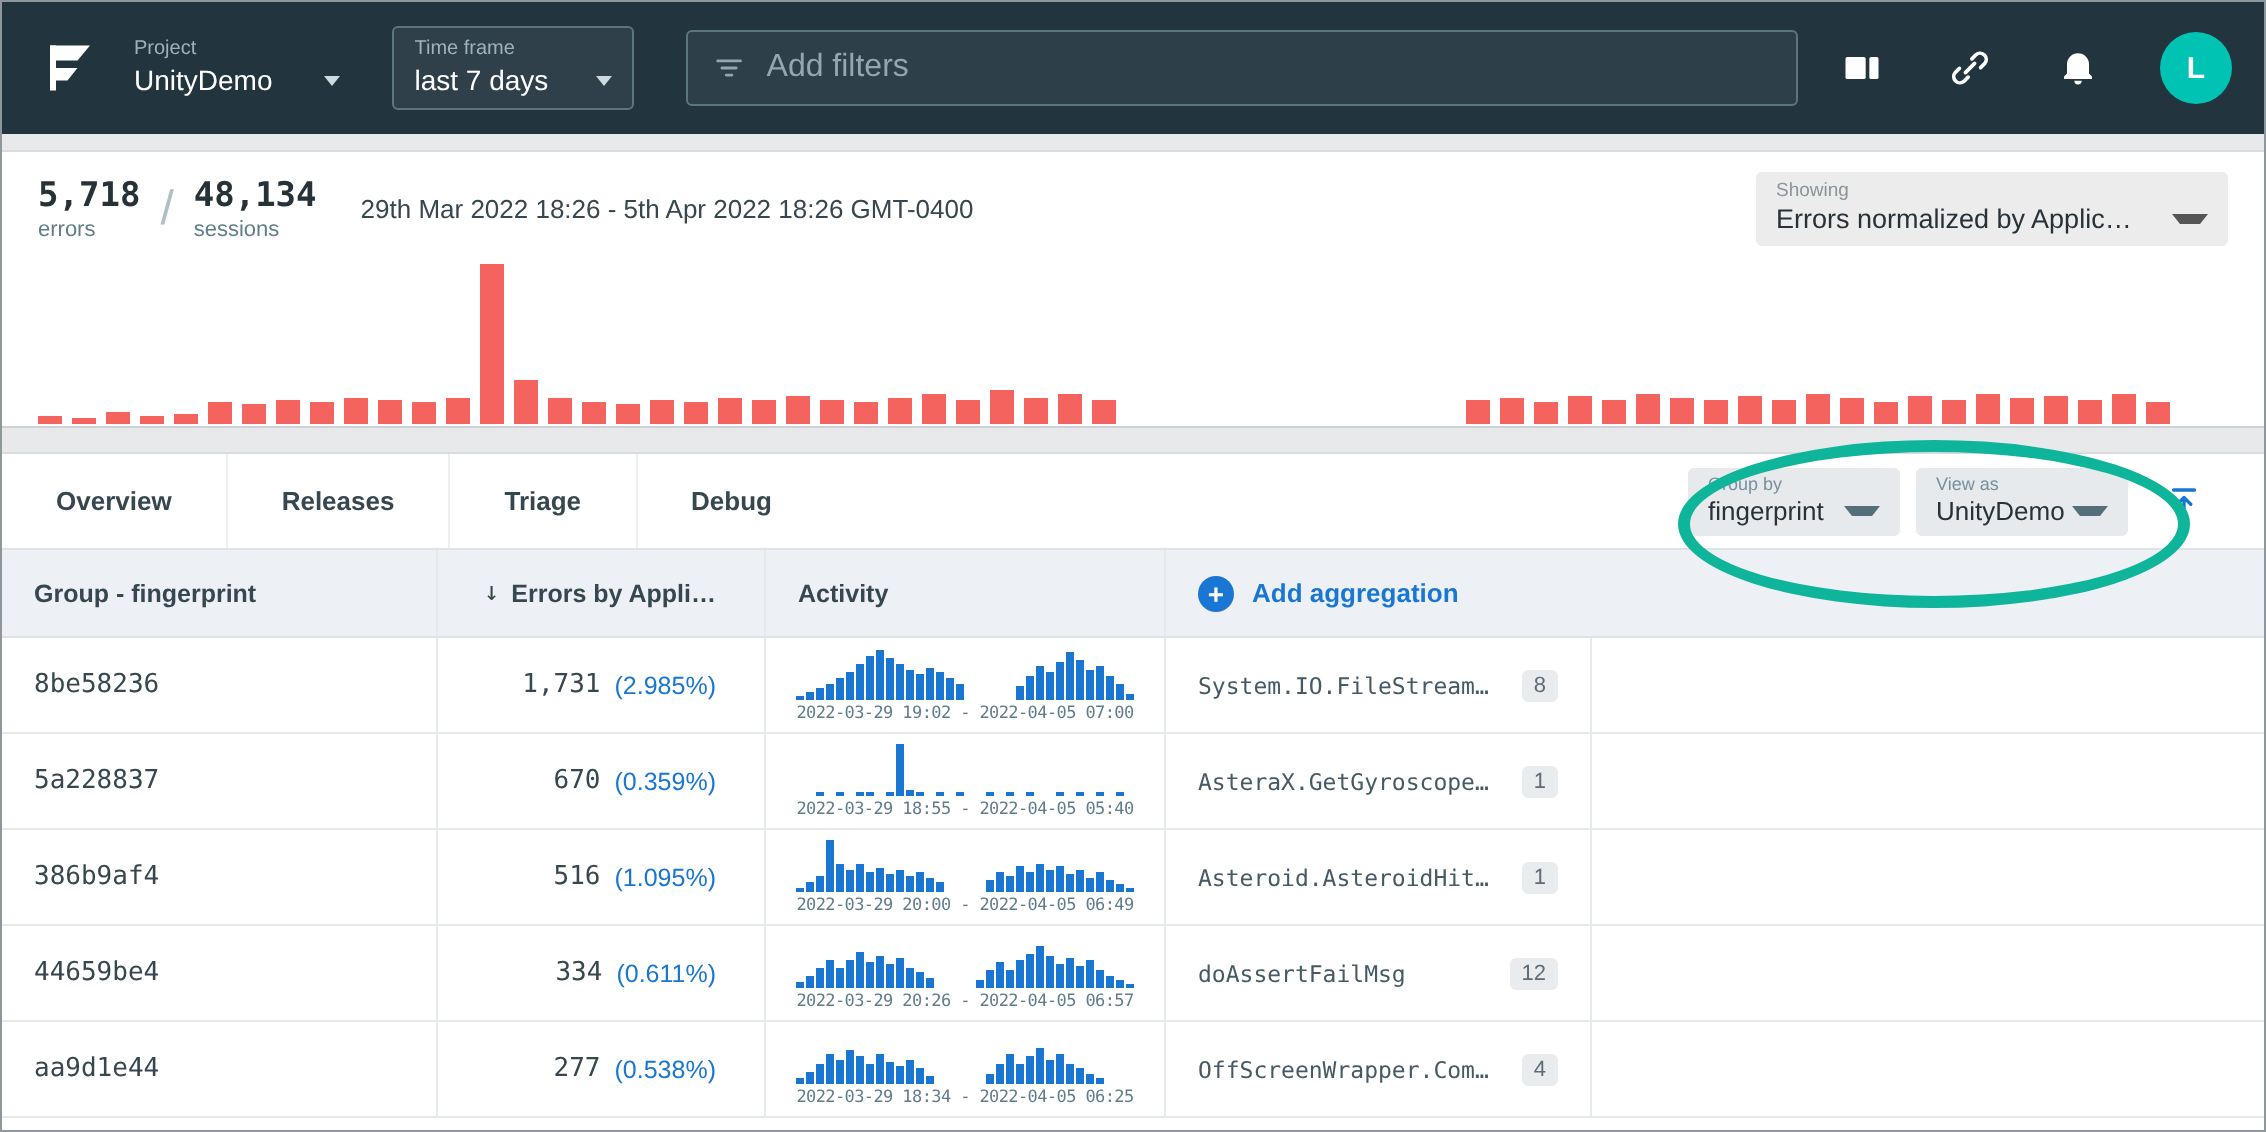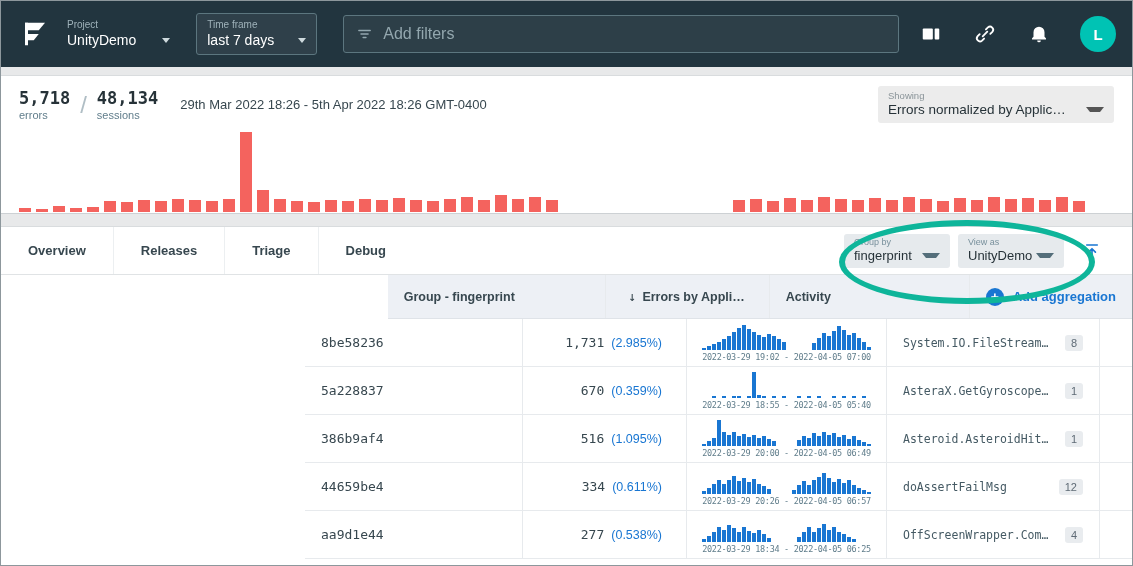--- a/index.html
+++ b/index.html
@@ -59,21 +59,21 @@
   .tab.active::after { content:""; position:absolute; left:0; right:0; bottom:0; height:3px;
                        background:var(--green,#00a17c); }
   .tab-controls { margin-left:auto; display:flex; align-items:center; gap:8px; padding-right:28px; }
   .mini-select { background:#e6eaed; border-radius:3px; padding:3px 10px 5px 10px; cursor:pointer; min-width:106px; }
   .mini-select .tiny-label { color:#78909c; font-size:9px; line-height:11px; }
   .mini-select .val { font-size:13px; color:#263238; display:flex; align-items:center; }
   .mini-select .caret { color:#546e7a; margin-left:auto; padding-left:10px; }
   .scrolltop { margin-left:8px; width:24px; height:24px; display:flex; align-items:center; justify-content:center; cursor:pointer; }
 
   
-  .table { flex:1 1 auto; display:flex; flex-direction:column; background:#fff;align-items:flex-end; }
+  .table { flex:1 1 auto; display:flex; flex-direction:column; background:#fff; }
   .trow { display:flex; flex:0 0 auto; }
   .thead { background:#edf0f5; border-bottom:1px solid #dfe3e8; height:44px; }
   .tbody-row { height:48px; border-bottom:1px solid #e7eaed; background:#fff; }
   .cell { display:flex; align-items:center; padding:0 16px; border-right:1px solid #e7eaed; overflow:hidden; }
   .cell:last-child { border-right:none; }
   .c1 { width:218px; flex:0 0 auto; }
   .c2 { width:164px; flex:0 0 auto; justify-content:flex-end; padding-right:24px; }
   .c3 { width:200px; flex:0 0 auto; justify-content:center; }
   .c4 { width:213px; flex:0 0 auto; }
   .c5 { flex:1 1 auto; }

